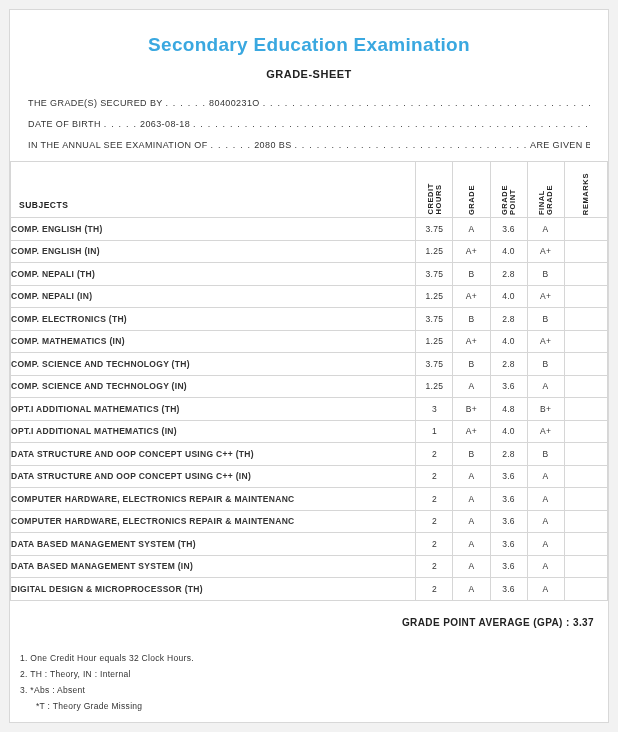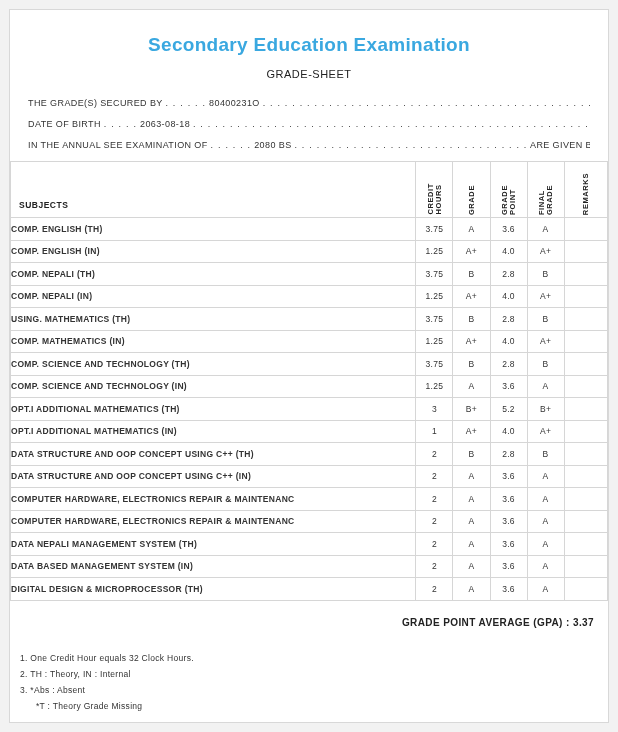--- a/index.html
+++ b/index.html
@@ -28,21 +28,21 @@
     text-align: center;
     color: #3aa8e0;
     font-size: 19px;
     letter-spacing: 0.3px;
     padding-top: 24px;
     font-weight: bold;
   }
   .subtitle {
     text-align: center;
     font-size: 11px;
-    font-weight: normal;
+    font-weight: bold;
     color: #222;
     letter-spacing: 0.5px;
     margin-top: 12px;
   }
   .meta {
     margin: 18px 18px 0 18px;
     font-size: 9px;
     letter-spacing: 0.4px;
     color: #333;
   }
@@ -199,21 +199,21 @@
         </tr>
         <tr>
           <td class="subject">COMP. NEPALI (IN)</td>
           <td class="num">1.25</td>
           <td class="ctr">A+</td>
           <td class="ctr">4.0</td>
           <td class="ctr">A+</td>
           <td class="ctr"></td>
         </tr>
         <tr>
-          <td class="subject">USING. MATHEMATICS (TH)</td>
+          <td class="subject">COMP. ELECTRONICS (TH)</td>
           <td class="num">3.75</td>
           <td class="ctr">B</td>
           <td class="ctr">2.8</td>
           <td class="ctr">B</td>
           <td class="ctr"></td>
         </tr>
         <tr>
           <td class="subject">COMP. MATHEMATICS (IN)</td>
           <td class="num">1.25</td>
           <td class="ctr">A+</td>
@@ -234,21 +234,21 @@
           <td class="num">1.25</td>
           <td class="ctr">A</td>
           <td class="ctr">3.6</td>
           <td class="ctr">A</td>
           <td class="ctr"></td>
         </tr>
         <tr>
           <td class="subject">OPT.I ADDITIONAL MATHEMATICS (TH)</td>
           <td class="num">3</td>
           <td class="ctr">B+</td>
-          <td class="ctr">5.2</td>
+          <td class="ctr">4.8</td>
           <td class="ctr">B+</td>
           <td class="ctr"></td>
         </tr>
         <tr>
           <td class="subject">OPT.I ADDITIONAL MATHEMATICS (IN)</td>
           <td class="num">1</td>
           <td class="ctr">A+</td>
           <td class="ctr">4.0</td>
           <td class="ctr">A+</td>
           <td class="ctr"></td>
@@ -279,21 +279,21 @@
         </tr>
         <tr>
           <td class="subject">COMPUTER HARDWARE, ELECTRONICS REPAIR &amp; MAINTENANC</td>
           <td class="num">2</td>
           <td class="ctr">A</td>
           <td class="ctr">3.6</td>
           <td class="ctr">A</td>
           <td class="ctr"></td>
         </tr>
         <tr>
-          <td class="subject">DATA NEPALI MANAGEMENT SYSTEM (TH)</td>
+          <td class="subject">DATA BASED MANAGEMENT SYSTEM (TH)</td>
           <td class="num">2</td>
           <td class="ctr">A</td>
           <td class="ctr">3.6</td>
           <td class="ctr">A</td>
           <td class="ctr"></td>
         </tr>
         <tr>
           <td class="subject">DATA BASED MANAGEMENT SYSTEM (IN)</td>
           <td class="num">2</td>
           <td class="ctr">A</td>

